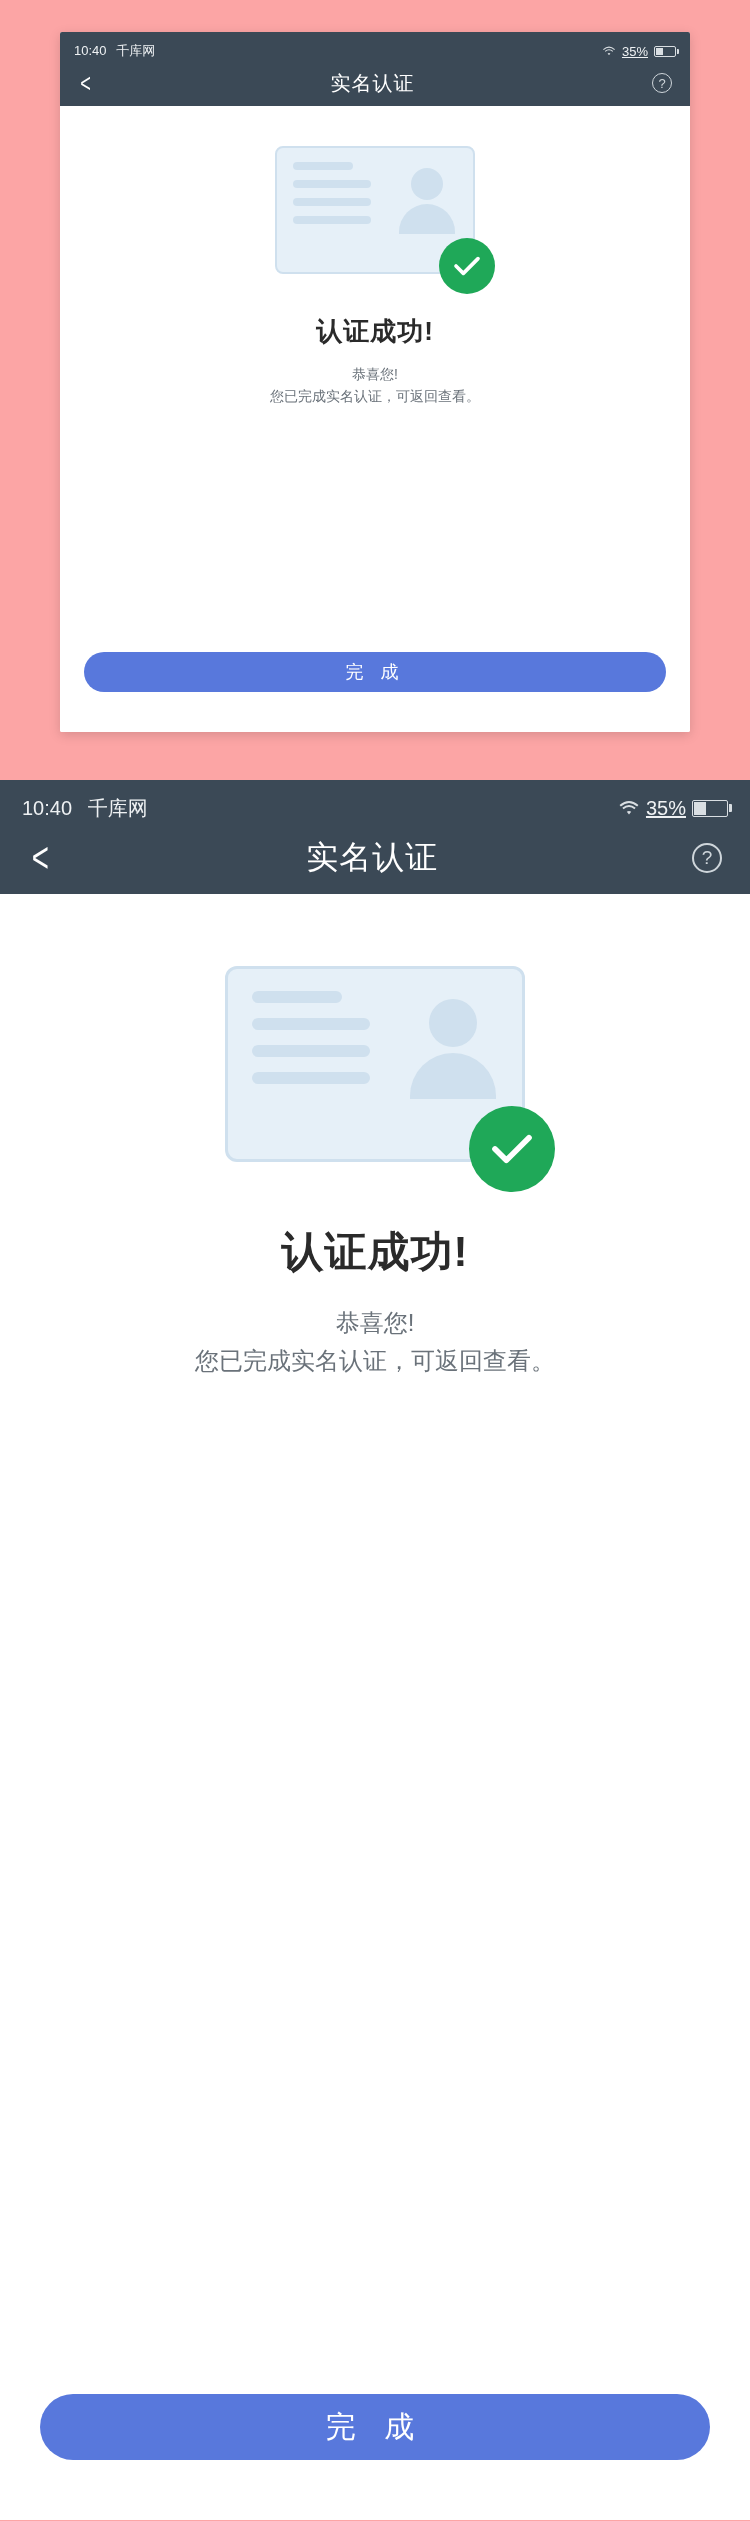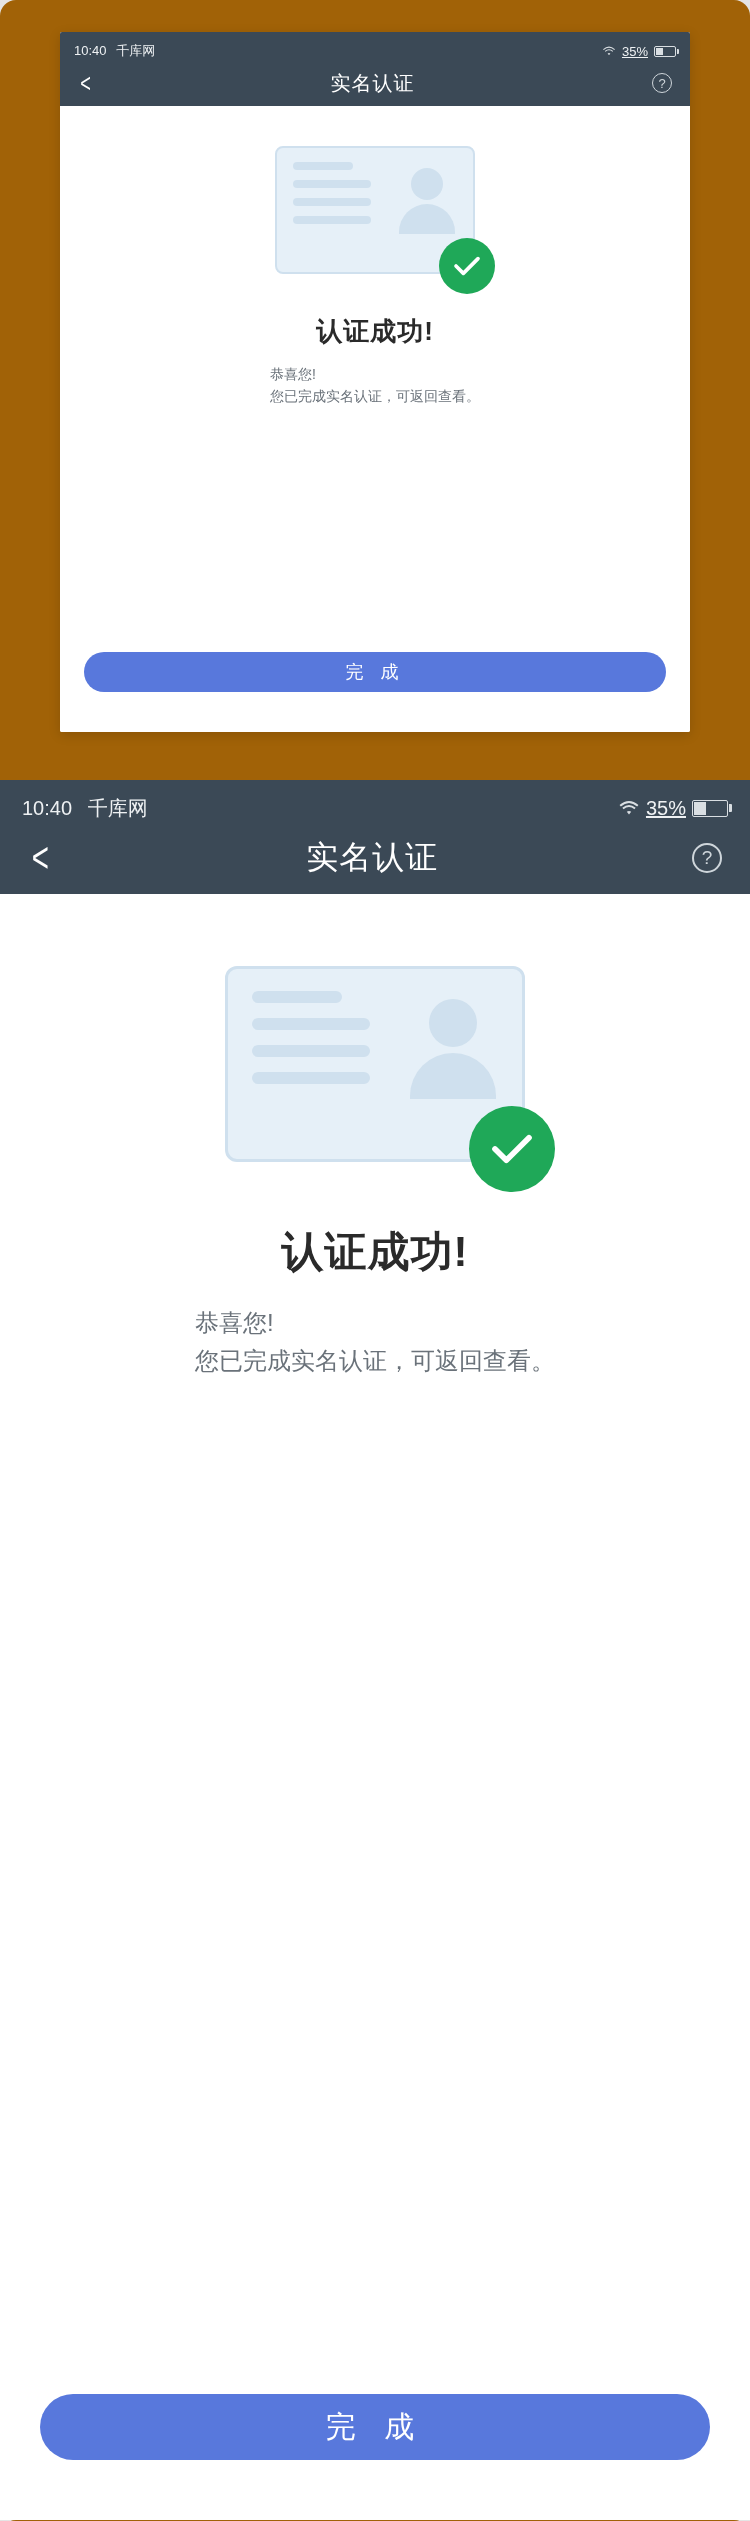--- a/index.html
+++ b/index.html
@@ -6,22 +6,21 @@
     body {
       width: 750px;
       height: 2521px;
       background: #e5e5e5;
       font-family: -apple-system, "PingFang SC", "Microsoft YaHei", sans-serif;
       position: relative;
     }
     .page-bg {
       position: absolute;
       top: 0; left: 0; right: 0; bottom: 0;
-      background: #a16207;
-      border-radius: 16px;
+      background: #fca5a5;
     }
     
     .device-card {
       position: absolute;
       top: 32px;
       left: 60px;
       width: 630px;
       height: 700px;
       background: #fff;
       border-radius: 2px;
@@ -158,20 +157,21 @@
       margin-top: 40px;
       font-size: 26px;
       font-weight: 700;
       color: #2a2a2a;
       letter-spacing: 1px;
     }
     .success-sub {
       margin-top: 14px;
       font-size: 14px;
       color: #6a727a;
+      text-align: center;
       line-height: 1.6;
     }
     .done-btn-sm {
       position: absolute;
       left: 24px; right: 24px;
       bottom: 40px;
       height: 40px;
       background: #5878dc;
       color: #fff;
       border-radius: 22px;

